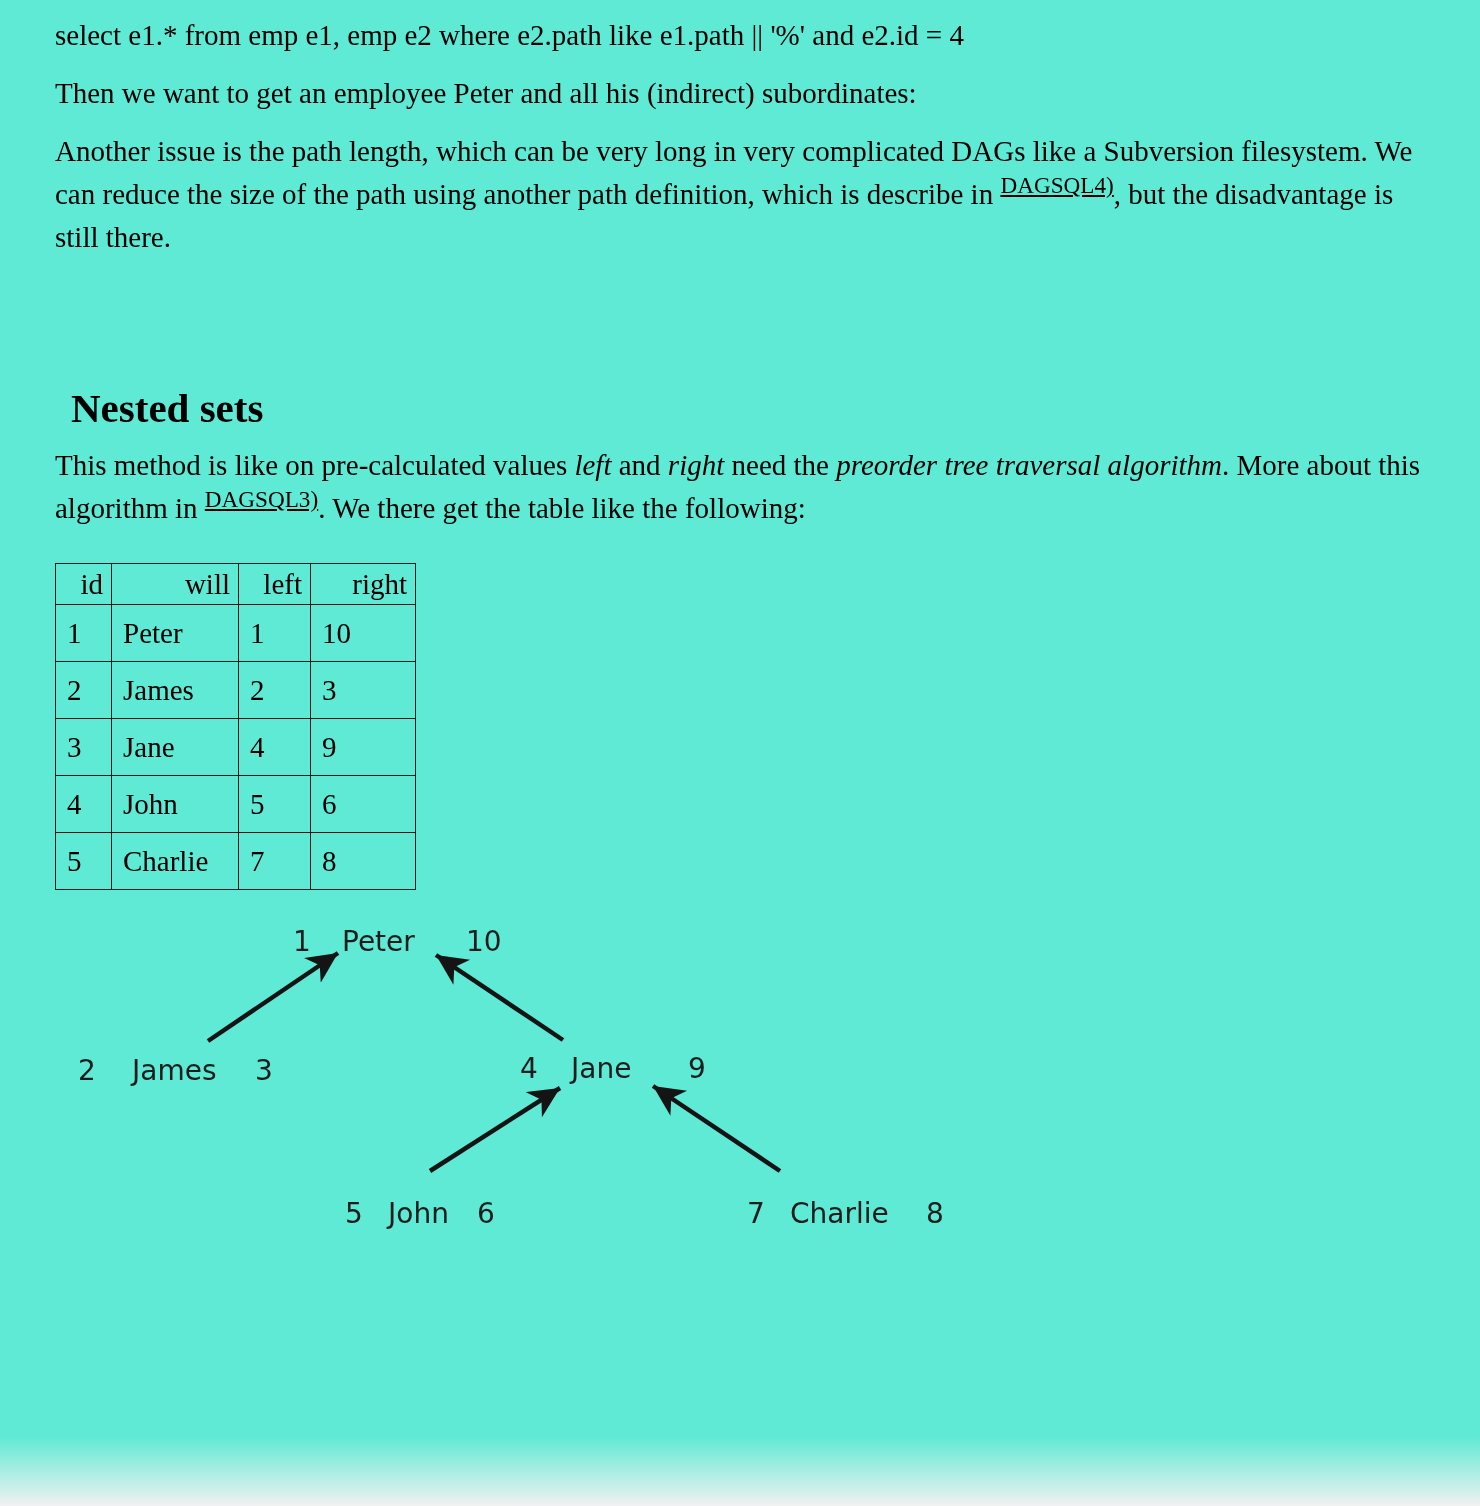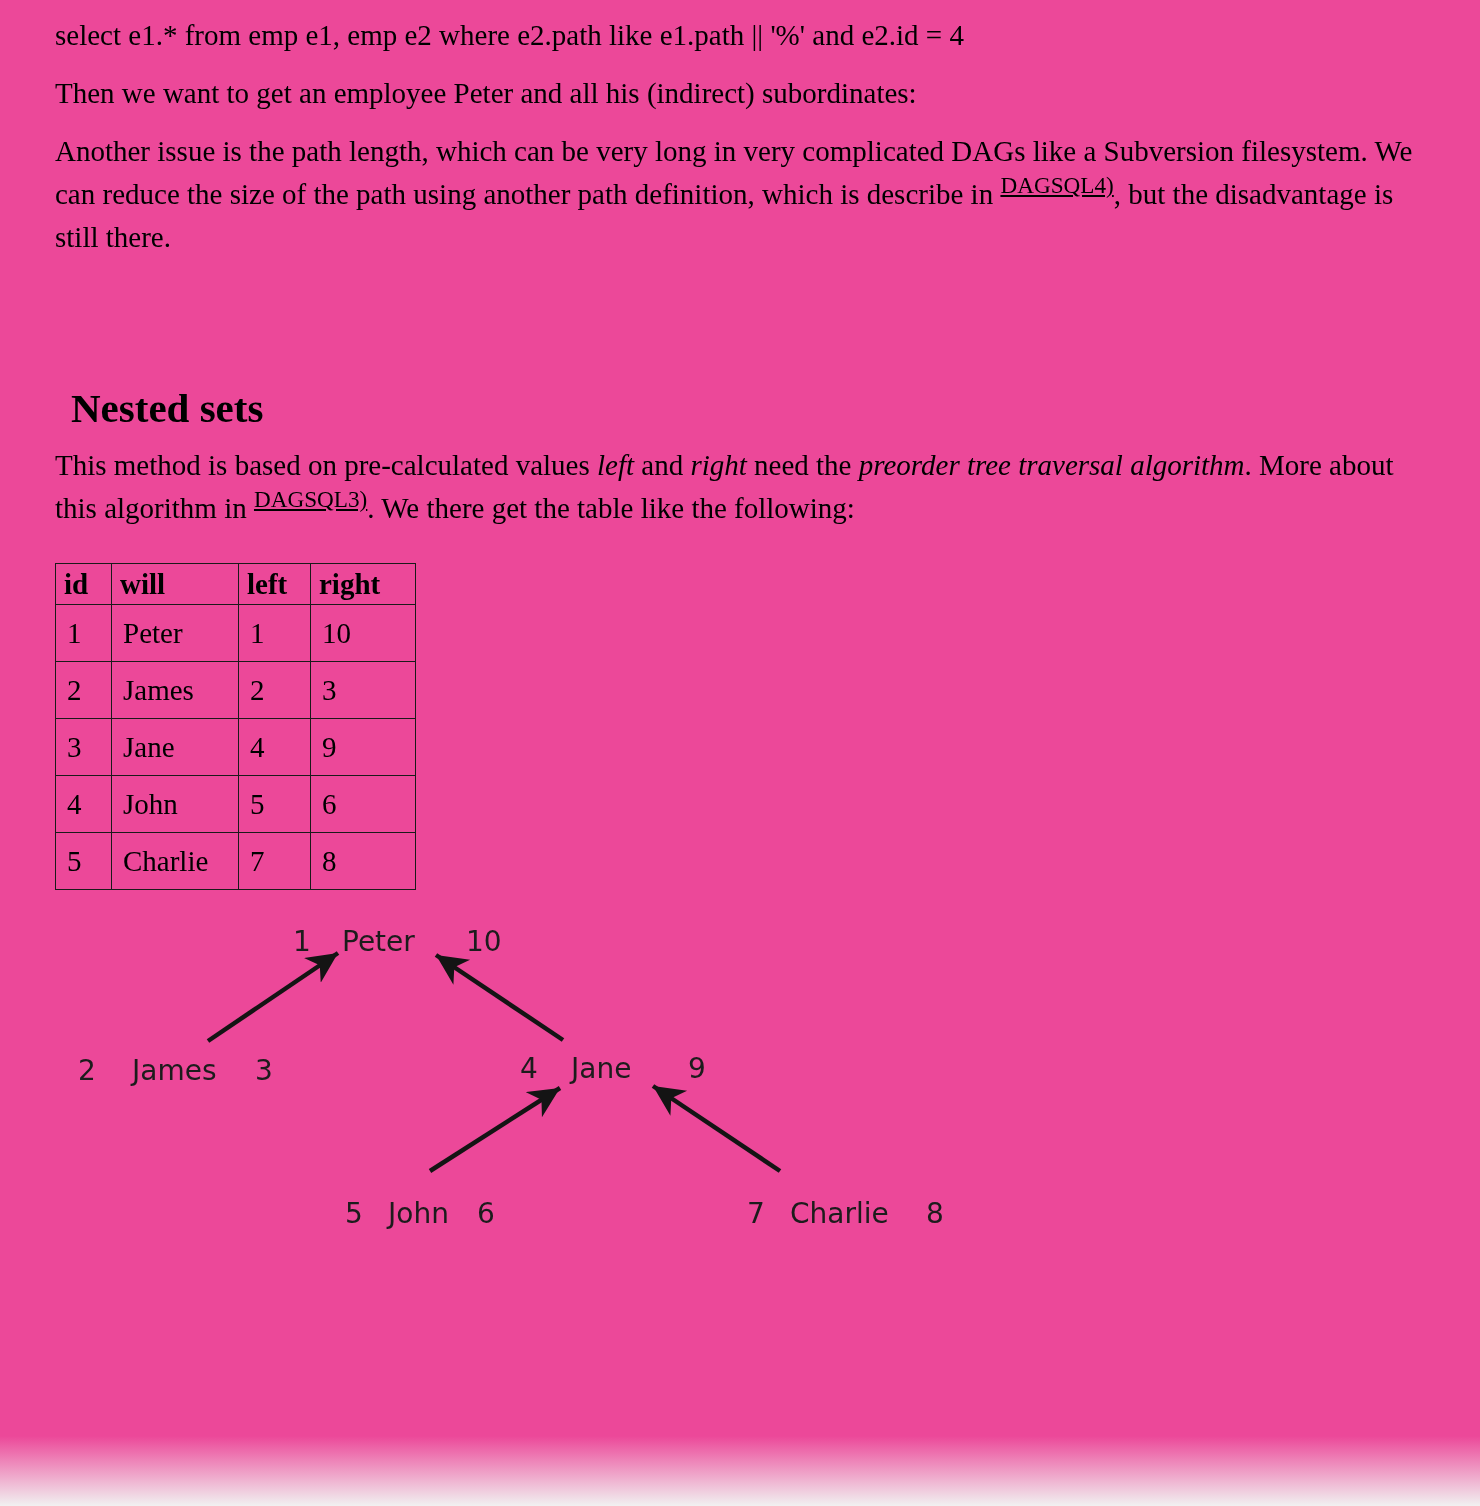--- a/index.html
+++ b/index.html
@@ -1,20 +1,20 @@
 <!DOCTYPE html>
 <html><head>
 <meta charset="utf-8">
 <style>
   html,body { margin:0; padding:0; background:#ffffff; }
   .page {
     position:relative;
     width:1480px;
     height:1506px;
-    background:#ec4899;
+    background:#5eead4;
     color:#000000;
     font-family:"Liberation Serif", serif;
     overflow:hidden;
   }
   .content { padding:14px 40px 0 55px; }
   .content p {
     font-size:29px;
     line-height:43px;
     margin:0 0 15px 0;
   }
@@ -38,22 +38,22 @@
     font-size:29px;
     line-height:36px;
   }
   table.data-table th,
   table.data-table td {
     border:1px solid #1a1a1a;
     box-sizing:border-box;
     overflow:hidden;
   }
   table.data-table th {
-    font-weight:bold;
-    text-align:left;
+    font-weight:normal;
+    text-align:right;
     padding:2px 8px;
   }
   table.data-table td {
     text-align:left;
     padding:10px 11px;
   }
   col.c-id    { width:56px; }
   col.c-name  { width:127px; }
   col.c-left  { width:72px; }
   col.c-right { width:105px; }
@@ -84,21 +84,21 @@
 
 <div class="page">
   <div class="content">
 
     <p>select e1.* from emp e1, emp e2 where e2.path like e1.path || '%' and e2.id = 4</p>
     <p>Then we want to get an employee Peter and all his (indirect) subordinates:</p>
     <p><span>Another issue is the path length, which can be very long in very complicated DAGs like a Subversion filesystem. We can reduce the size of the path using another path definition, which is describe in </span><sup class="fnote">DAGSQL4)</sup><span>, but the disadvantage is still there.</span></p>
 
     <h2 class="section-heading">Nested sets</h2>
 
-    <p><span>This method is based on pre-calculated values </span><em>left</em><span> and </span><em>right</em><span> need the </span><em>preorder tree traversal algorithm</em><span>. More about this algorithm in </span><sup class="fnote">DAGSQL3)</sup><span>. We there get the table like the following:</span></p>
+    <p><span>This method is like on pre-calculated values </span><em>left</em><span> and </span><em>right</em><span> need the </span><em>preorder tree traversal algorithm</em><span>. More about this algorithm in </span><sup class="fnote">DAGSQL3)</sup><span>. We there get the table like the following:</span></p>
 
     <table class="data-table">
       <colgroup>
         <col class="c-id">
           <col class="c-name">
           <col class="c-left">
           <col class="c-right">
       </colgroup>
       <thead>
         <tr>

